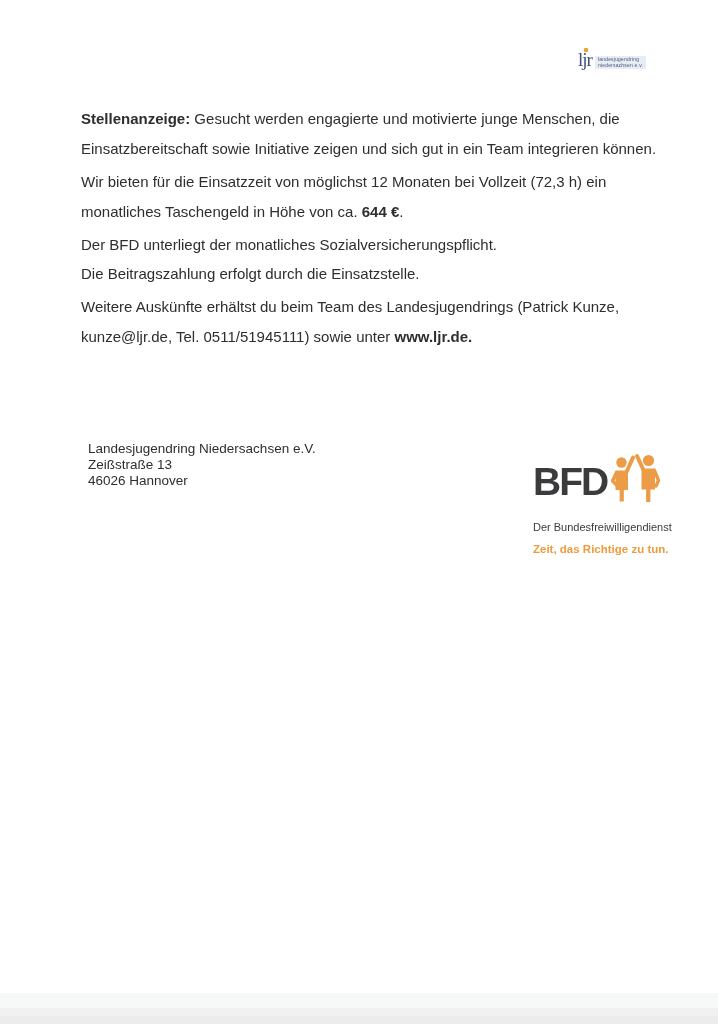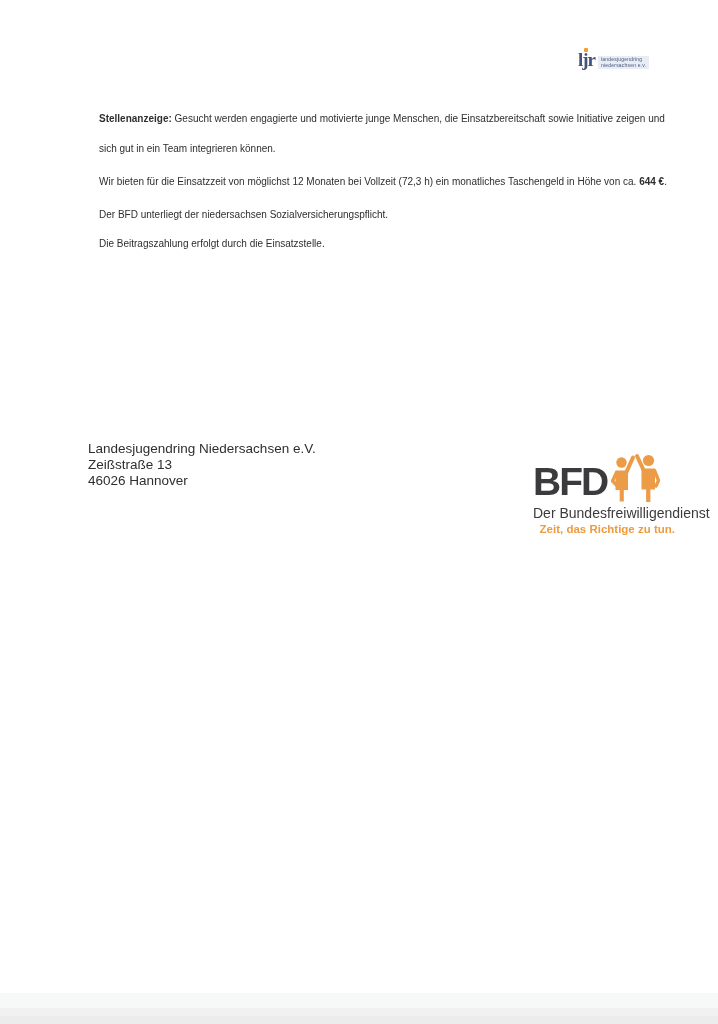--- a/index.html
+++ b/index.html
@@ -19,21 +19,21 @@
     position:absolute;
     left:578px;
     top:49px;
     display:flex;
     align-items:flex-start;
     gap:3px;
   }
   .ljr-mark {
     position:relative;
     font-family:"Liberation Serif", serif;
-    font-weight:bold;
+    font-weight:normal;
     font-size:19px;
     line-height:21px;
     letter-spacing:-1px;
     color:#44517a;
   }
   .ljr-dot {
     position:absolute;
     top:-1px; left:6px;
     width:3.5px; height:3.5px;
     background:#f59c33;
@@ -51,23 +51,22 @@
     color:#47567e;
     white-space:nowrap;
   }
 
   
   .content {
     position:absolute;
     left:81px;
     top:104px;
     width:576px;
-    font-size:10px;
+    font-size:15px;
     line-height:30px;
-    margin-left:18px;
   }
   .content p { margin-bottom:3px; }
   .content p.tight { margin-bottom:0; line-height:29px; }
   .b { font-weight:bold; }
 
   
   .address {
     position:absolute;
     left:88px;
     top:441px;
@@ -89,34 +88,33 @@
   }
   .bfd-acronym {
     font-size:39px;
     font-weight:bold;
     letter-spacing:-2px;
     line-height:46px;
     color:#3b3a3d;
   }
   .bfd-people { margin-left:1px; margin-bottom:-3px; }
   .bfd-subtitle {
-    font-size:14px;
+    font-size:11px;
     line-height:13px;
-    margin-top:2px;
+    margin-top:16px;
     color:#3b3a3d;
     white-space:nowrap;
   }
   .bfd-tagline {
     font-size:11.5px;
     line-height:13px;
     font-weight:bold;
-    margin-top:3px;
+    margin-top:9px;
     color:#ee9b3e;
     white-space:nowrap;
-    text-align:right;
   }
 
   
   .page-bottom {
     position:absolute;
     left:0; right:0; bottom:0;
     height:34px;
     background:linear-gradient(to bottom,
       #ffffff 0%, #ffffff 9%,
       #f7f8f8 9%, #f7f8f8 52%,
@@ -138,23 +136,24 @@
       <div>landesjugendring</div>
       <div>niedersachsen e.v.</div>
     </div>
   </div>
 
   <div class="content">
     <p><span class="b">Stellenanzeige:</span><span> Gesucht werden engagierte und motivierte junge Menschen, die Einsatzbereitschaft sowie Initiative zeigen und sich gut in ein Team integrieren können.</span></p>
 
     <p><span>Wir bieten für die Einsatzzeit von möglichst 12 Monaten bei Vollzeit (72,3 h) ein monatliches Taschengeld in Höhe von ca. </span><span class="b">644 €</span><span>.</span></p>
 
-    <p class="tight">Der BFD unterliegt der niedersachsen Sozialversicherungspflicht.</p>
+    <p class="tight">Der BFD unterliegt der monatliches Sozialversicherungspflicht.</p>
     <p>Die Beitragszahlung erfolgt durch die Einsatzstelle.</p>
 
+    <p><span>Weitere Auskünfte erhältst du beim Team des Landesjugendrings (Patrick Kunze, kunze@ljr.de, Tel. 0511/51945111) sowie unter </span><span class="b">www.ljr.de.</span></p>
 
   </div>
 
   <div class="address">
     <div>Landesjugendring Niedersachsen e.V.</div>
     <div>Zeißstraße 13</div>
     <div>46026 Hannover</div>
   </div>
 
   <div class="bfd">

